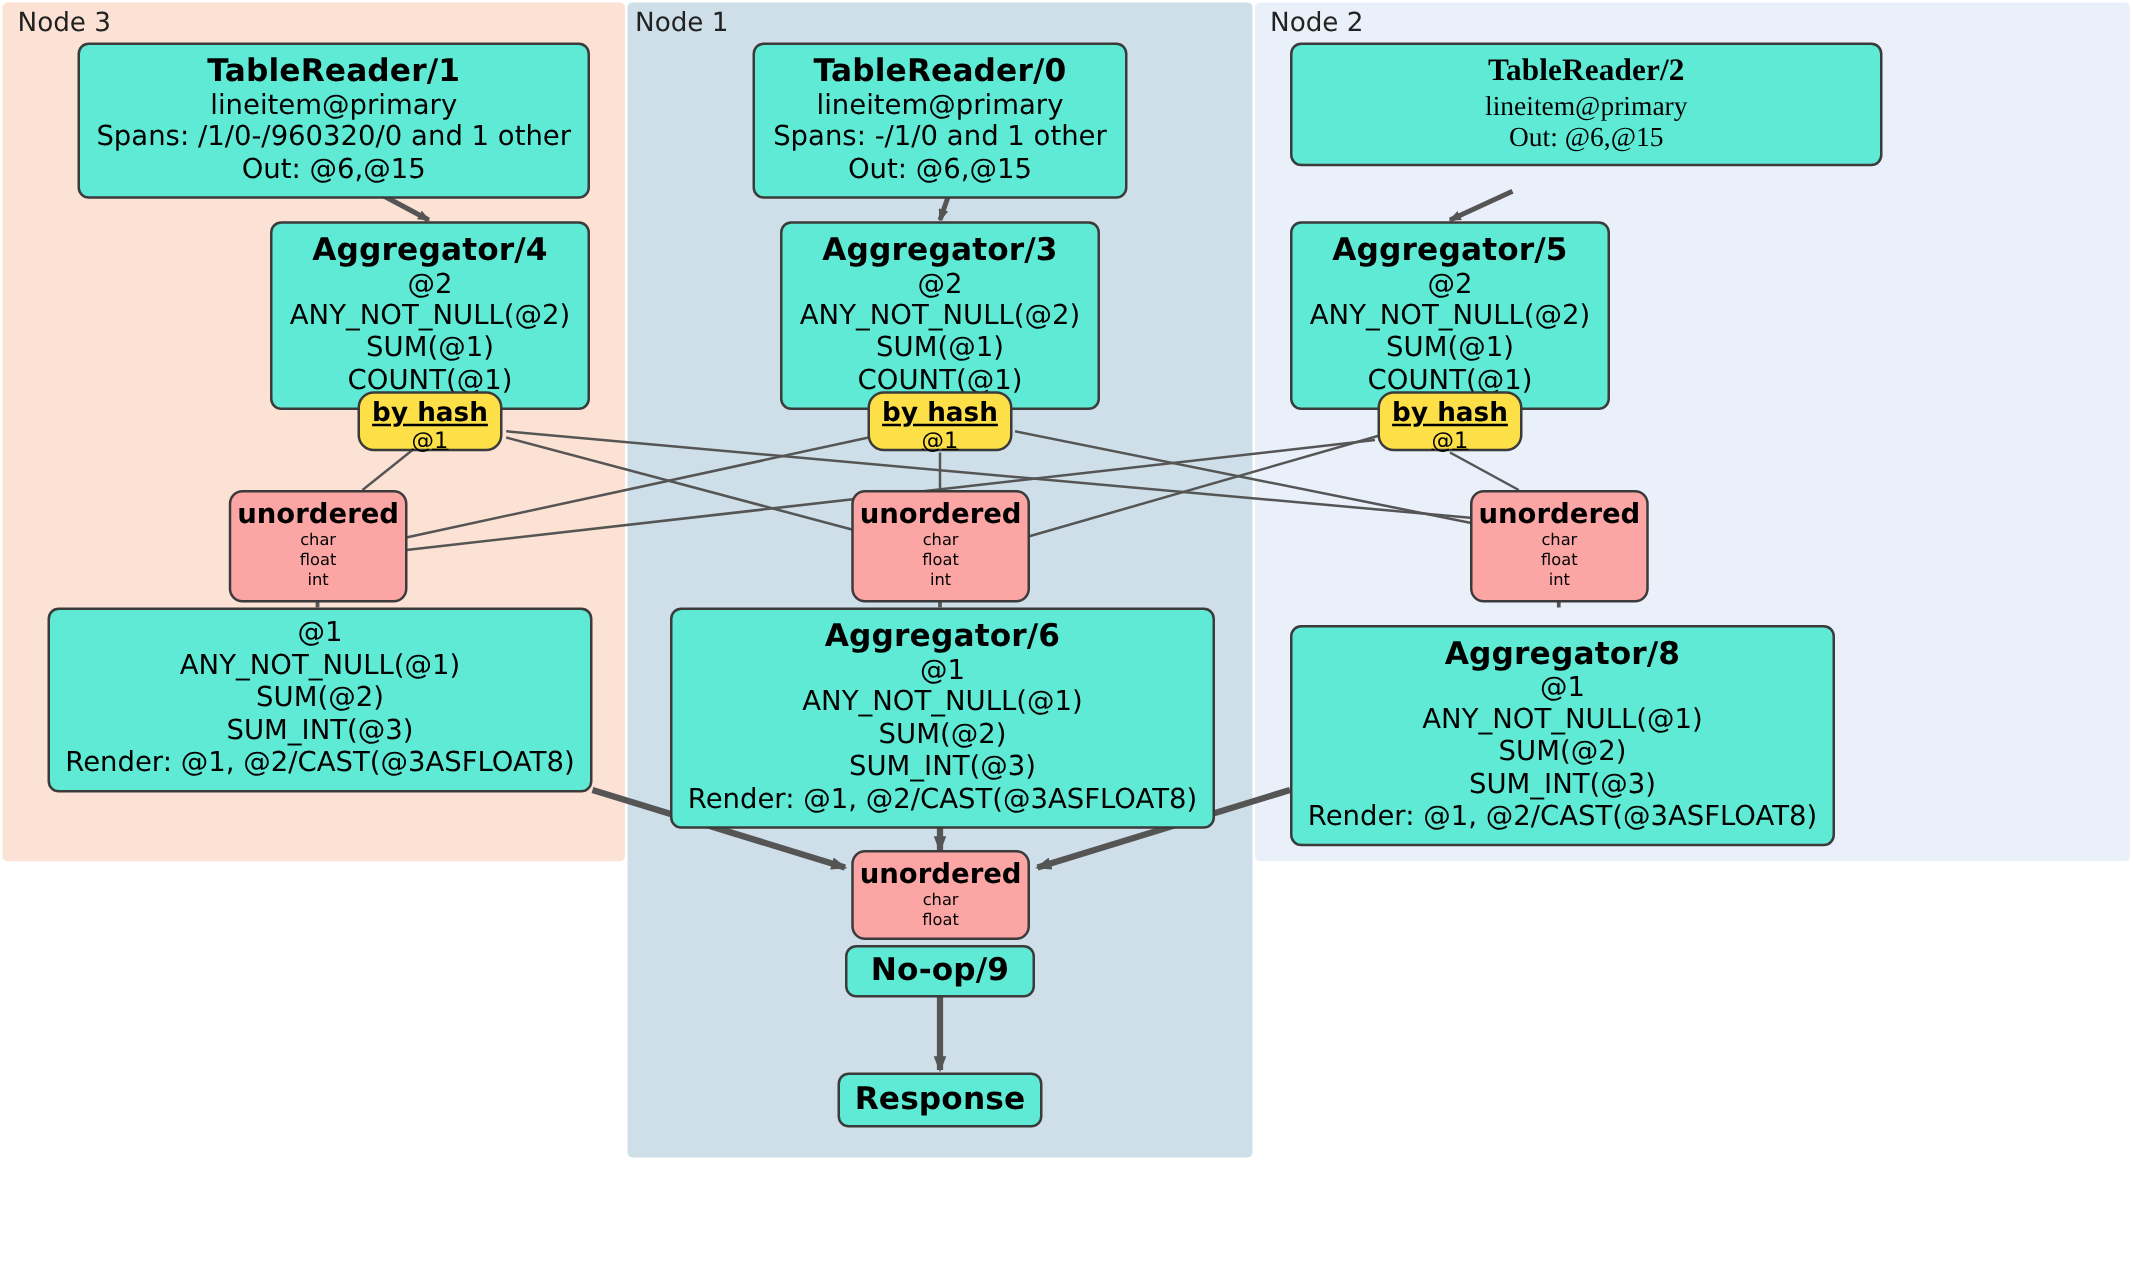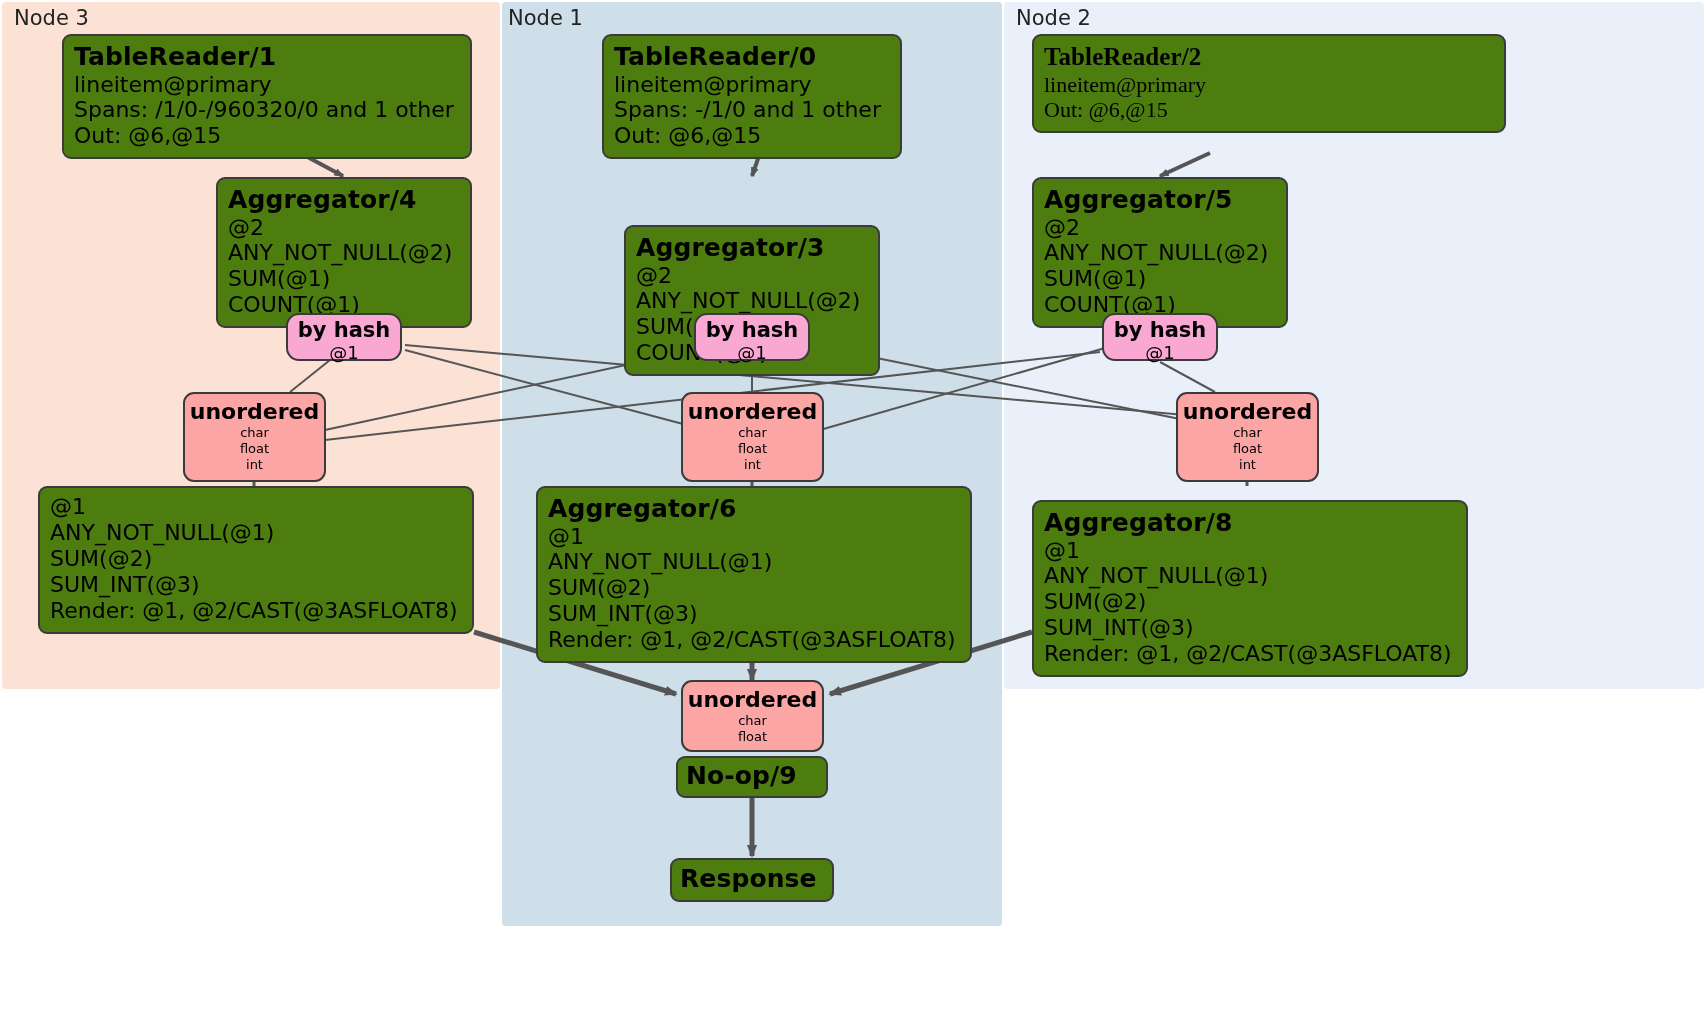--- a/index.html
+++ b/index.html
@@ -7,30 +7,30 @@
        font-family:"DejaVu Sans","Liberation Sans",sans-serif;}
 
   #canvas{position:absolute;left:0;top:0;width:1502px;height:1016px;}
 
   
   .panel{position:absolute;box-sizing:border-box;border-radius:4px;}
   .panel-label{position:absolute;font-size:21px;color:#222;left:12px;top:6px;
                white-space:nowrap;}
 
   
-  .proc{position:absolute;box-sizing:border-box;background:#4d7c0f;
-        border:2px solid #3b3b3b;border-radius:9px;text-align:left;
+  .proc{position:absolute;box-sizing:border-box;background:#5eead4;
+        border:2px solid #3b3b3b;border-radius:9px;text-align:center;
         color:#000;padding:6px 10px 8px 10px;line-height:1.18;}
   .proc .ttl{font-size:25px;font-weight:bold;letter-spacing:.1px;}
   .proc .ln{font-size:22px;font-weight:normal;white-space:nowrap;}
 
   
-  .router{position:absolute;box-sizing:border-box;background:#f9a8d4;
+  .router{position:absolute;box-sizing:border-box;background:#fde047;
           border:2px solid #3b3b3b;border-radius:13px;text-align:center;
-          color:#000;padding:4px 0 4px 0;line-height:1.12;}
+          color:#000;padding:4px 0 4px 0;line-height:1.12;text-decoration:underline;}
   .router .ttl{font-size:21px;font-weight:bold;}
   .router .ln{font-size:18px;}
 
   
   .sync{position:absolute;box-sizing:border-box;background:#fca5a5;
         border:2px solid #3b3b3b;border-radius:11px;text-align:center;
         color:#000;padding:5px 0 5px 0;line-height:1.2;}
   .sync .ttl{font-size:22px;font-weight:bold;}
   .sync .ln{font-size:13px;}
 
@@ -115,21 +115,21 @@
   </div>
 
   <div class="proc z2" style="left:216px;top:177px;width:256px;">
     <div class="ttl">Aggregator/4</div>
     <div class="ln">@2</div>
     <div class="ln">ANY_NOT_NULL(@2)</div>
     <div class="ln">SUM(@1)</div>
     <div class="ln">COUNT(@1)</div>
   </div>
 
-  <div class="proc z2" style="left:624px;top:177px;width:256px;margin-top:48px;">
+  <div class="proc z2" style="left:624px;top:177px;width:256px;">
     <div class="ttl">Aggregator/3</div>
     <div class="ln">@2</div>
     <div class="ln">ANY_NOT_NULL(@2)</div>
     <div class="ln">SUM(@1)</div>
     <div class="ln">COUNT(@1)</div>
   </div>
 
   <div class="proc z2" style="left:1032px;top:177px;width:256px;">
     <div class="ttl">Aggregator/5</div>
     <div class="ln">@2</div>

